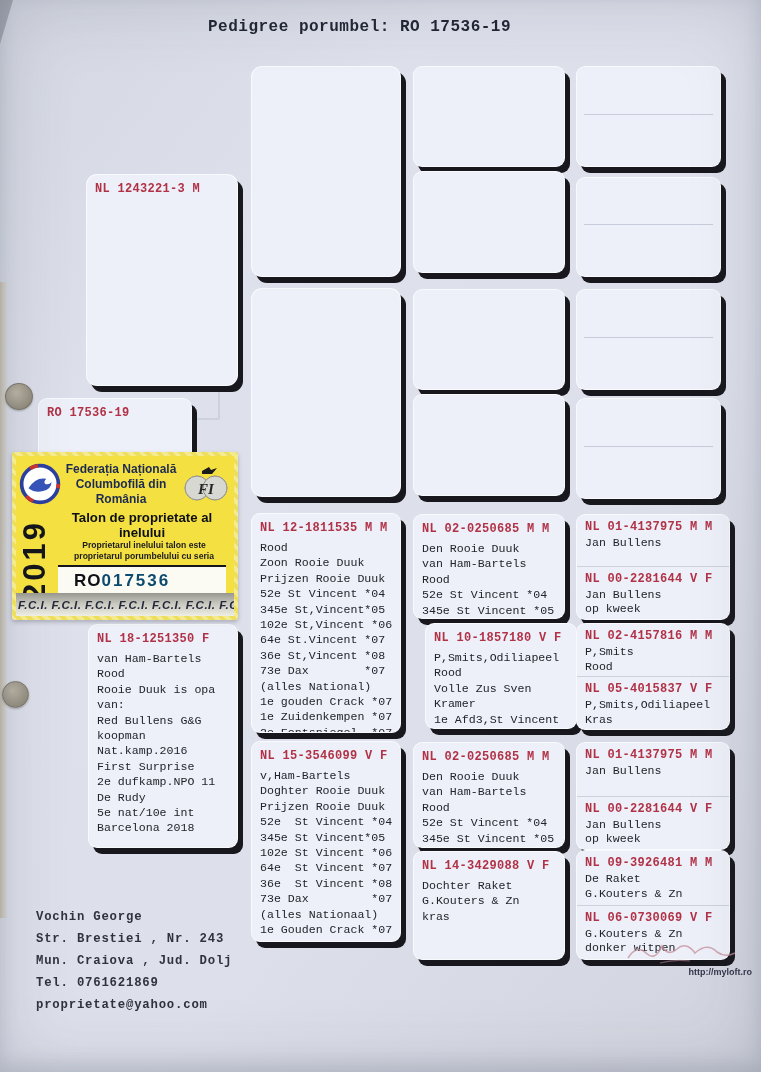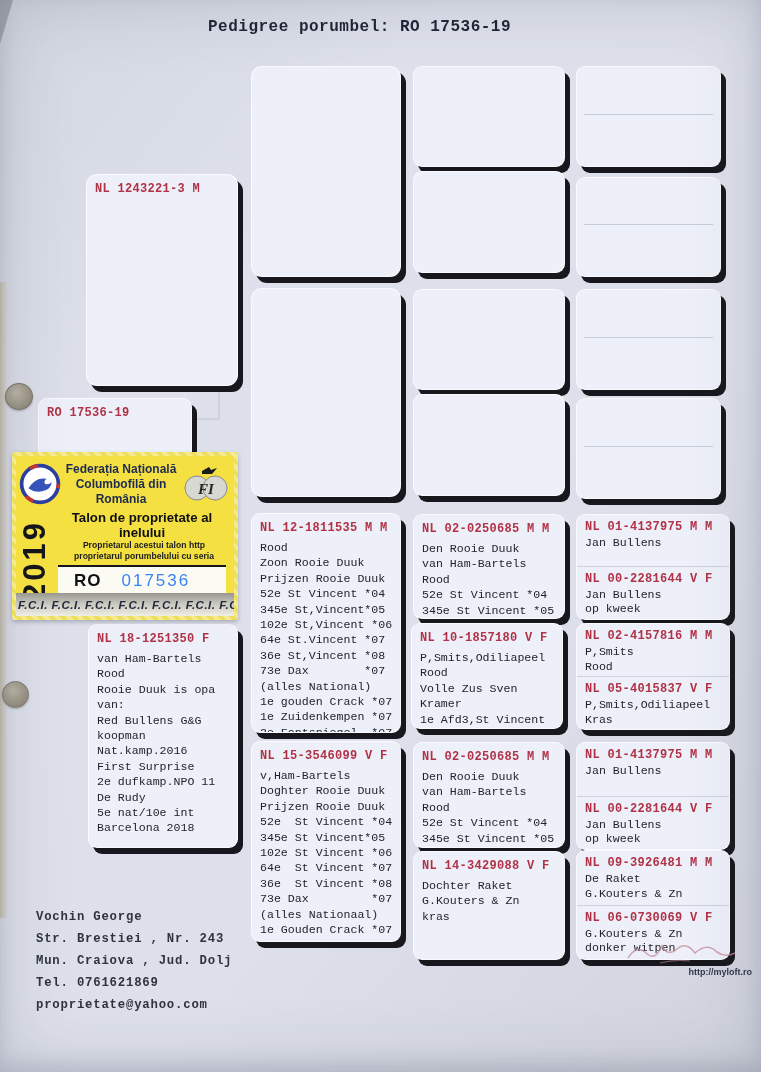--- a/index.html
+++ b/index.html
@@ -74,24 +74,24 @@
   .s-year{
     position:absolute;left:1px;top:54px;height:102px;width:34px;
     writing-mode:vertical-rl;transform:rotate(180deg);
     text-align:center;font-size:31px;font-weight:800;letter-spacing:3px;color:#15161c;
   }
   .s-title{margin:1px 4px 0 38px;text-align:center;font-weight:800;font-size:13.2px;color:#0e0f13;}
   .s-sub{margin-left:38px;text-align:center;font-size:8.6px;line-height:10.5px;font-weight:600;color:#1a1b20;}
   .s-series{
     margin:4px 8px 0 42px;background:#fbfbf4;height:27px;
     border-top:2px solid #15161c;border-bottom:2px solid #15161c;
-    display:flex;align-items:center;padding-left:16px;gap:20px;
+    display:flex;align-items:center;padding-left:16px;
   }
   .s-ro{font-weight:800;font-size:17px;letter-spacing:1px;color:#101116;}
-  .s-num{font-size:17px;letter-spacing:2px;font-weight:400;color:#3b82f6;}
+  .s-num{font-size:17px;letter-spacing:2px;font-weight:700;color:#0c4a6e;}
   .s-fci{
     position:absolute;left:0;right:0;bottom:0;height:23px;
     background:linear-gradient(#97978f,#c7c7be 45%,#eeeee4);
     display:flex;align-items:center;overflow:hidden;white-space:nowrap;
     font-weight:800;font-style:italic;font-size:11.5px;letter-spacing:.5px;color:#23283a;
     padding-left:2px;
   }
   
   .owner{position:absolute;left:36px;top:906px;color:#30333c;}
   .owner div{font-size:12.3px;font-weight:bold;letter-spacing:.8px;line-height:22px;white-space:pre;}
@@ -183,21 +183,21 @@
   <div class="pbox" style="left:413px;top:394px;width:150px;height:100px"></div>
 
   <div class="pbox" style="left:413px;top:514px;width:150px;height:103px">
     <div class="ring">NL 02-0250685 M M</div>
     <div class="lines">Den Rooie Duuk
 van Ham-Bartels
 Rood
 52e St Vincent *04
 345e St Vincent *05</div>
   </div>
-  <div class="pbox" style="left:411px;top:623px;width:150px;height:104px">
+  <div class="pbox" style="left:425px;top:623px;width:150px;height:104px">
     <div class="ring">NL 10-1857180 V F</div>
     <div class="lines">P,Smits,Odiliapeel
 Rood
 Volle Zus Sven
 Kramer
 1e Afd3,St Vincent</div>
   </div>
   <div class="pbox" style="left:413px;top:742px;width:150px;height:104px">
     <div class="ring">NL 02-0250685 M M</div>
     <div class="lines">Den Rooie Duuk
@@ -288,21 +288,21 @@
             <circle cx="34" cy="23" r="12" fill="#d8d8d2" stroke="#8a8a84"></circle>
             <path d="M16 11 a12 12 0 0 0 0 24 M34 11 a12 12 0 0 1 0 24" fill="none" stroke="#a0a099" stroke-width=".8"></path>
             <path d="M21 6 l7 -4 l2 3 l6 -2 l-5 6 l-10 0 z" fill="#1b1b1b"></path>
             <text x="25" y="29" font-size="15" font-weight="bold" text-anchor="middle" fill="#26262a" font-family="Liberation Serif, serif" font-style="italic">FI</text>
           </svg>
         </div>
       </div>
       <div class="s-year">2019</div>
       <div class="s-title">Talon de proprietate al inelului</div>
       <div class="s-sub">
-        <div>Proprietarul acestui talon http</div>
+        <div>Proprietarul inelului talon este</div>
         <div>proprietarul porumbelului cu seria</div>
       </div>
       <div class="s-series">
         <span class="s-ro">RO</span>
         <span class="s-num">017536</span>
       </div>
       <div class="s-fci">F.C.I. F.C.I. F.C.I. F.C.I. F.C.I. F.C.I. F.C.I. F.C.I.</div>
     </div>
   </div>
 

